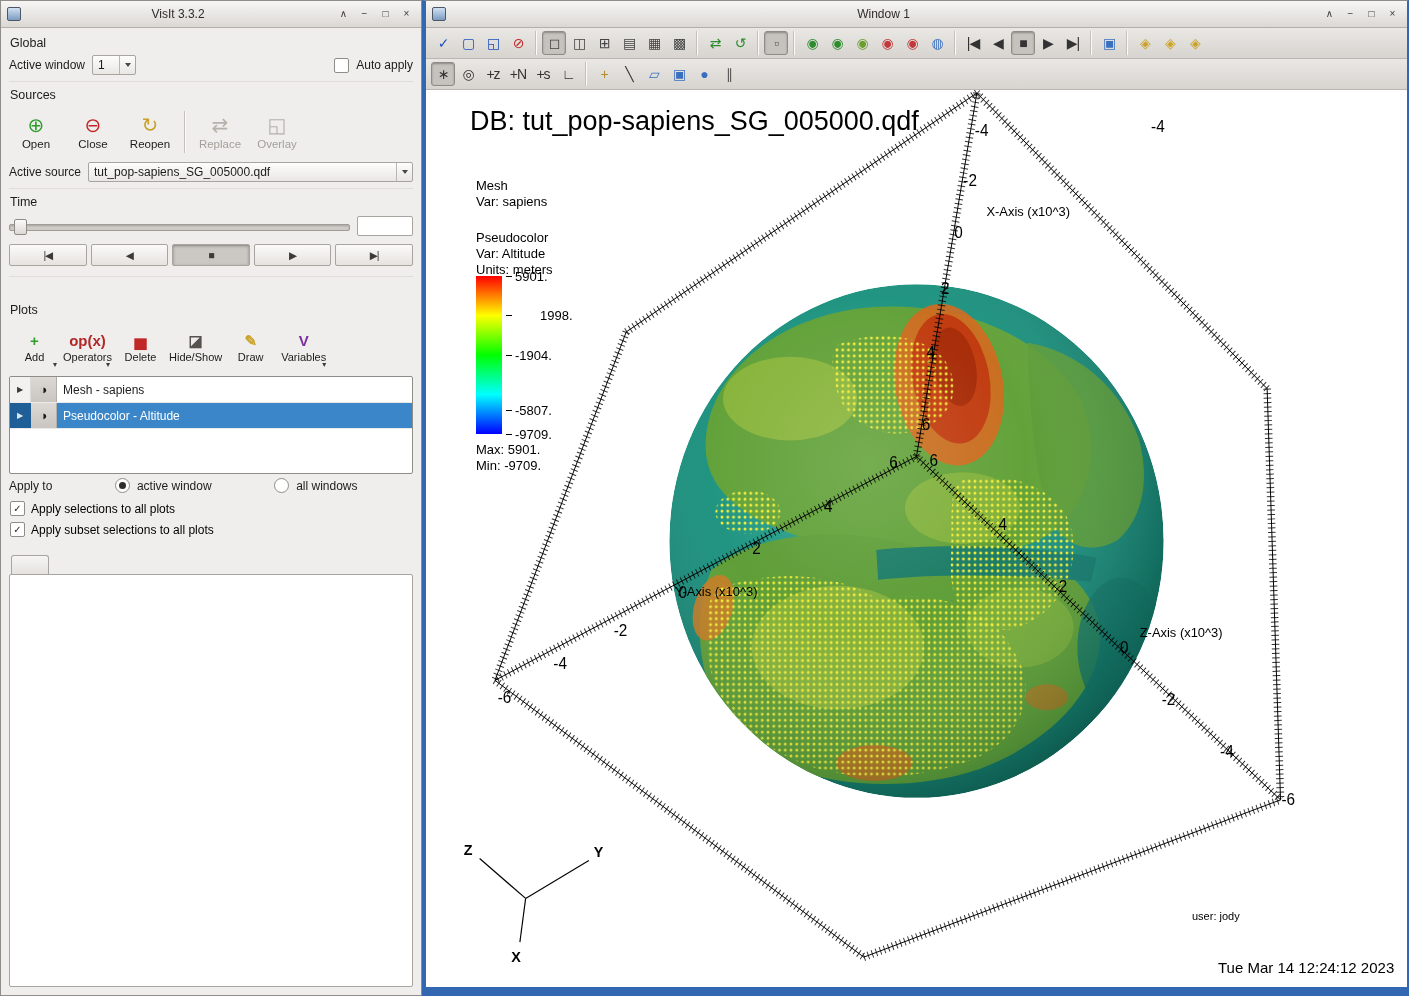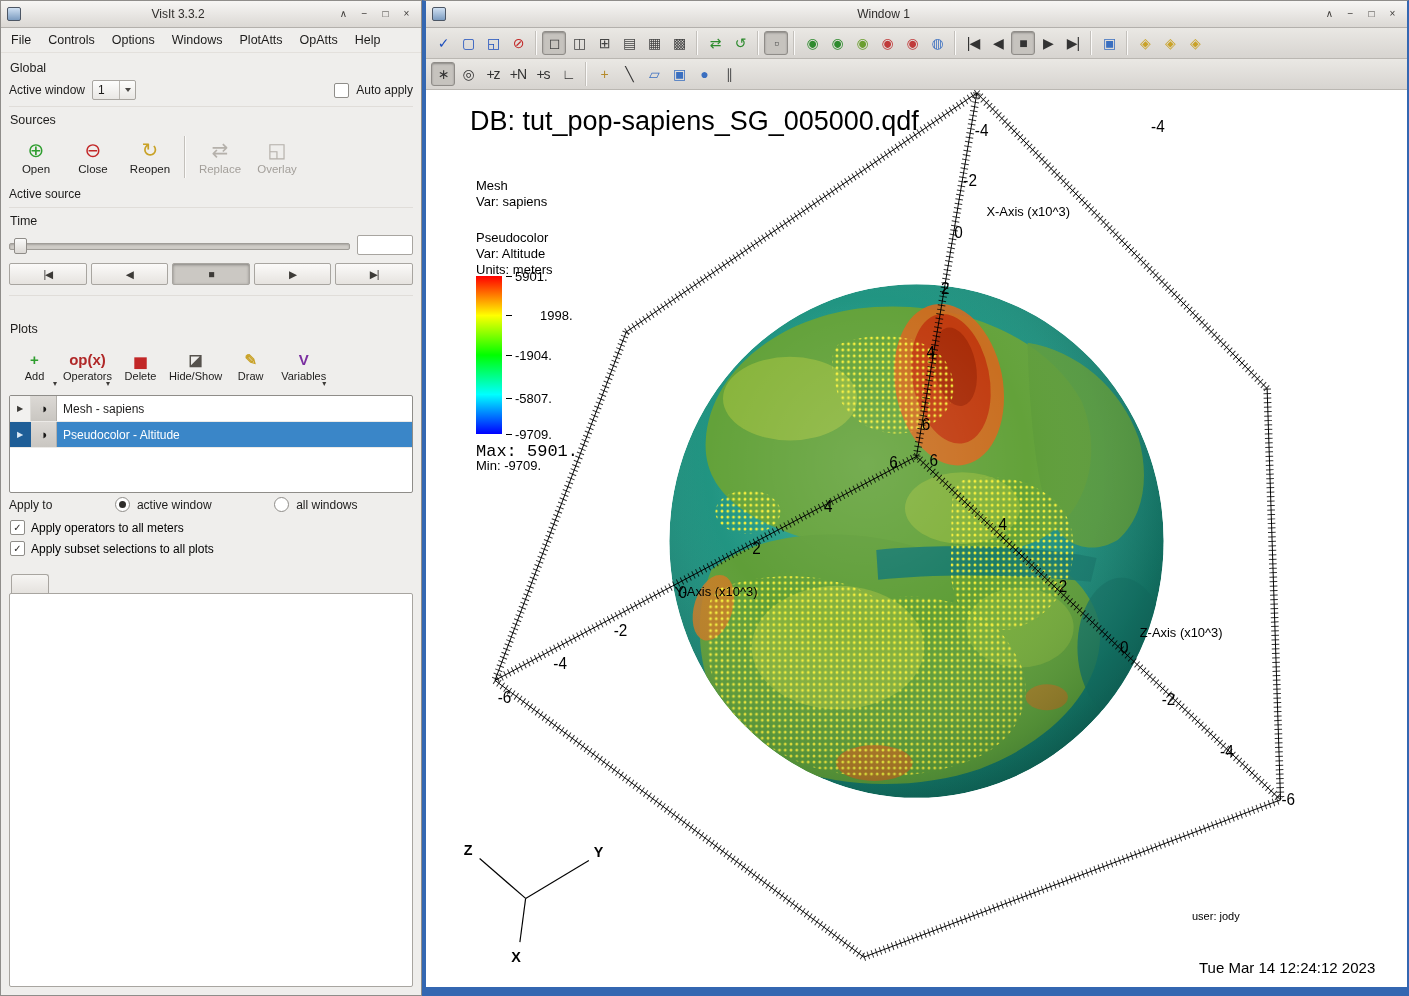--- a/index.html
+++ b/index.html
@@ -78,56 +78,46 @@
   .ov{position:absolute;color:#000;z-index:2;white-space:nowrap;}
   .db-title{left:44px;top:16px;font-size:27px;}
   .mesh-legend{left:50px;top:88px;font-size:13px;line-height:16px;}
   .pc-legend{left:50px;top:140px;font-size:13px;line-height:16px;}
   .colorbar{left:50px;top:186px;width:26px;height:158px;background:linear-gradient(#ff0000 0%,#ffff00 25%,#00ff00 50%,#00ffff 75%,#0000ff 100%);}
   .cb-labels{left:80px;top:179px;width:70px;height:175px;}
   .cb-label{position:absolute;left:0;display:flex;align-items:center;gap:3px;font-size:13px;}
   .cb-label:nth-of-type(1){top:0px;text-align:center;}
   .cb-label:nth-of-type(2){top:39px;gap:28px;}
   .cb-label:nth-of-type(3){top:79px;}
-  .cb-label:nth-of-type(4){top:122px;}
+  .cb-label:nth-of-type(4){top:134px;}
   .cb-label:nth-of-type(5){top:158px;}
   .cb-tick{display:inline-block;width:6px;height:1px;background:#000;}
-  .cb-max{left:50px;top:352px;font-size:17px;font-family:Liberation Mono, monospace;}
+  .cb-max{left:50px;top:352px;font-size:13px;}
   .cb-min{left:50px;top:368px;font-size:13px;}
   .user-line{left:766px;top:820px;font-size:11px;}
-  .date-line{left:773px;top:869px;font-size:15px;text-align:center;}
+  .date-line{left:792px;top:869px;font-size:15px;text-align:center;}
 </style>
 </head>
 <body>
 
 <div id="app">
 
   <div class="left-window">
     <div class="titlebar">
       <span class="win-icon"></span>
       <span class="tb-title">VisIt 3.3.2</span>
       <span class="tb-controls">
 
       <button class="tb-btn"><span>∧</span></button>
           <button class="tb-btn"><span>−</span></button>
           <button class="tb-btn"><span>□</span></button>
           <button class="tb-btn"><span>×</span></button>
         </span>
     </div>
 
-    <div class="menubar">
-
-    <span class="menu-item">File</span>
-        <span class="menu-item">Controls</span>
-        <span class="menu-item">Options</span>
-        <span class="menu-item">Windows</span>
-        <span class="menu-item">PlotAtts</span>
-        <span class="menu-item">OpAtts</span>
-        <span class="menu-item">Help</span>
-      </div>
 
     <div class="panel-body">
 
       <div class="section">
         <div class="section-label">Global</div>
         <div class="row">
           <span class="field-label">Active window</span>
           <span class="combo aw-combo">
             <span class="combo-text">1</span>
             <span class="arrow-box">
@@ -164,20 +154,26 @@
               <span class="src-label">Replace</span>
             </button>
 
             <button class="src-btn disabled">
               <span class="src-icon" style="color: rgb(154, 151, 146);">◱</span>
               <span class="src-label">Overlay</span>
             </button>
           </div>
         <div class="row">
           <span class="field-label">Active source</span>
+          <span class="combo src-combo">
+            <span class="combo-text">tut_pop-sapiens_SG_005000.qdf</span>
+            <span class="arrow-box">
+                <span class="caret-down"></span>
+              </span>
+          </span>
         </div>
       </div>
 
       <div class="section">
         <div class="section-label">Time</div>
         <div class="row time-row">
           <span class="slider">
             <span class="groove"></span>
             <span class="handle"></span>
           </span>
@@ -262,21 +258,21 @@
           <span class="spacer"></span>
           <span class="radio selected"></span>
           <span class="field-label">active window</span>
           <span class="spacer"></span>
           <span class="radio"></span>
           <span class="field-label">all windows</span>
           <span class="spacer"></span>
         </div>
         <div class="check-row">
           <span class="checkbox">✓</span>
-          <span>Apply operators to all meters</span>
+          <span>Apply selections to all plots</span>
         </div>
         <div class="check-row">
           <span class="checkbox">✓</span>
           <span>Apply subset selections to all plots</span>
         </div>
       </div>
 
       <div class="notebook">
         <div class="tab"></div>
         <div class="pane"></div>

